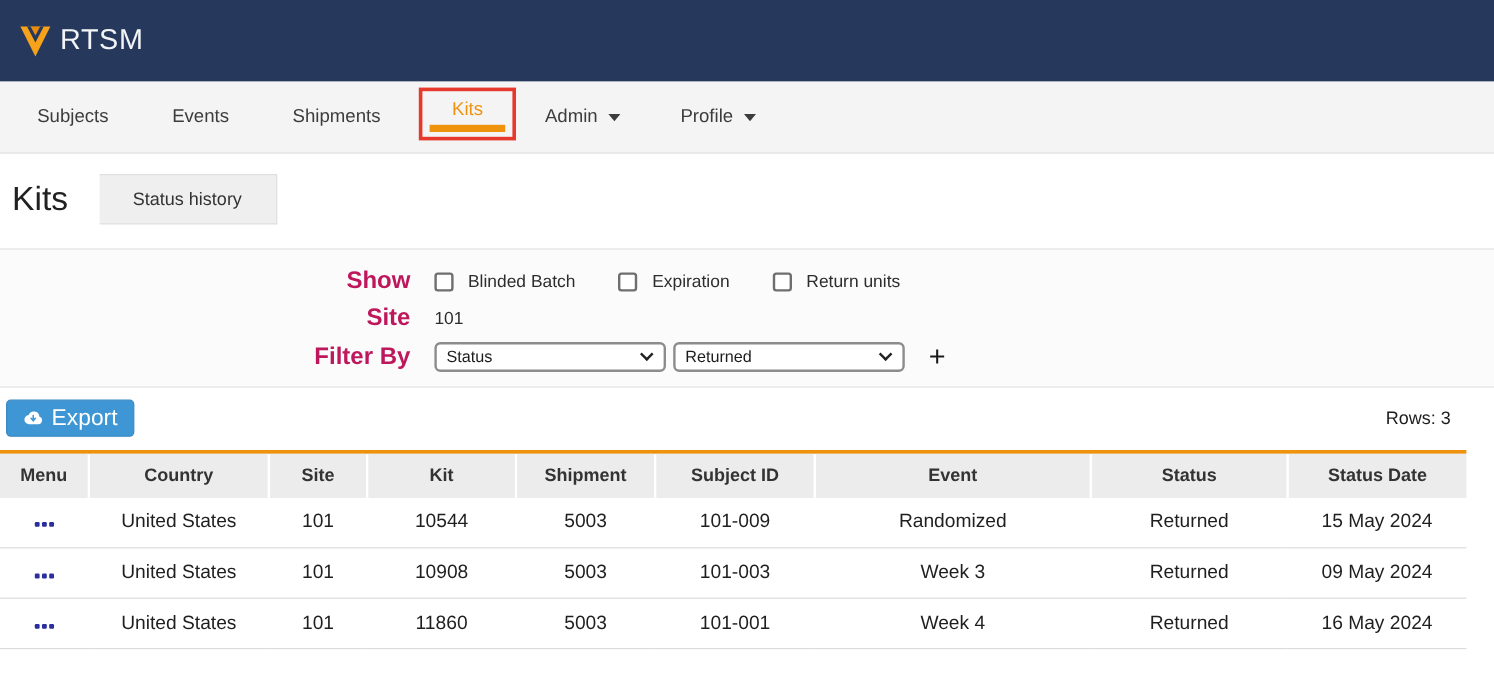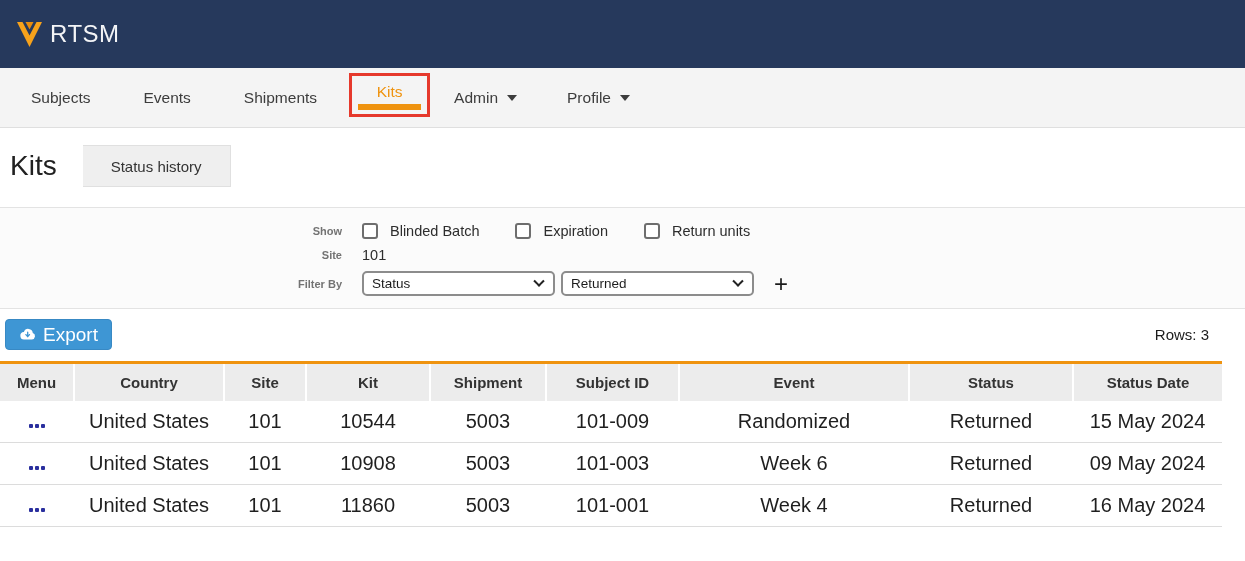--- a/index.html
+++ b/index.html
@@ -37,21 +37,21 @@
   .seg-group { display:flex; align-items:stretch; height:42px; }
   .seg-btn { display:flex; align-items:center; font-size:15px; cursor:pointer; }
   .seg-active { background:#ef9712; color:#ffffff; padding:0 23px; }
   .seg-inactive { background:#efefef; color:#333; padding:0 28px; border:1px solid #e0e0e0; border-left:none; }
 
   
   .filter-panel { margin-top:20px; background:#fbfbfb; border-top:1px solid #e3e3e3;
                   border-bottom:1px solid #e3e3e3; padding:15px 0 12px; }
   .f-row { display:flex; align-items:center; margin-bottom:8px; }
   .f-row:last-child { margin-bottom:0; }
-  .f-label { width:342px; text-align:right; font-weight:bold; font-size:11px; color:#737373; flex-shrink:0; }
+  .f-label { width:342px; text-align:right; font-weight:bold; font-size:20px; color:#be185d; flex-shrink:0; }
   .f-content { margin-left:20px; display:flex; align-items:center; }
   .cb-item { display:flex; align-items:center; margin-right:36px; cursor:pointer; }
   .checkbox { width:16px; height:16px; border:2px solid #6e6e6e; border-radius:3px; background:#fff; }
   .cb-label { margin-left:12px; font-size:14.5px; color:#2d2d2d; }
   .site-value { font-size:14.5px; color:#2d2d2d; }
   .select { width:193px; height:25px; border:2px solid #8c8c8c; border-radius:5px; background:#fff;
             display:flex; align-items:center; justify-content:space-between; padding:0 10px 0 8px;
             font-size:13.5px; color:#1c1c1c; margin-right:6px; cursor:pointer; }
   .chevron { width:8px; height:8px; border-right:2px solid #222; border-bottom:2px solid #222;
              transform:rotate(45deg) translate(-2px,-2px); }
@@ -62,21 +62,21 @@
   .export-btn { background:#3e96d4; border:1px solid #3889c4; color:#fff; border-radius:4px;
                 height:31px; padding:0 13px; display:flex; align-items:center; gap:7px;
                 font-size:19px; cursor:pointer; }
   .rows-count { font-size:15px; color:#1c1c1c; }
 
   
   .kit-table { margin-top:11px; width:1222px; border-collapse:collapse; border-top:3px solid #ef930f; }
   .kit-table th { background:#ececec; height:38px; font-size:15px; font-weight:bold; color:#333;
                   border-right:2px solid #ffffff; text-align:center;margin-left:24px; }
   .kit-table th:last-child { border-right:none; }
-  .kit-table td { height:42px; text-align:center; font-size:20px; color:#1f1f1f;
+  .kit-table td { height:42px; text-align:center; font-size:16px; color:#1f1f1f;
                   border-bottom:1px solid #dcdcdc; background:#fff; }
   .dots { display:inline-flex; gap:2px; cursor:pointer; padding:4px 2px; }
   .dot { width:4px; height:4px; border-radius:1px; background:#2a2f9e; }
 </style>
 </head>
 <body>
 
 <div class="navbar">
   <div class="brand">
     <span style="display:flex;">
@@ -223,21 +223,21 @@
             <span class="dot"></span>
             <span class="dot"></span>
             <span class="dot"></span>
           </span>
       </td>
       <td>United States</td>
       <td>101</td>
       <td>10908</td>
       <td>5003</td>
       <td>101-003</td>
-      <td>Week 6</td>
+      <td>Week 3</td>
       <td>Returned</td>
       <td>09 May 2024</td>
     </tr>
     <tr>
       <td>
         <span class="dots">
             <span class="dot"></span>
             <span class="dot"></span>
             <span class="dot"></span>
           </span>

